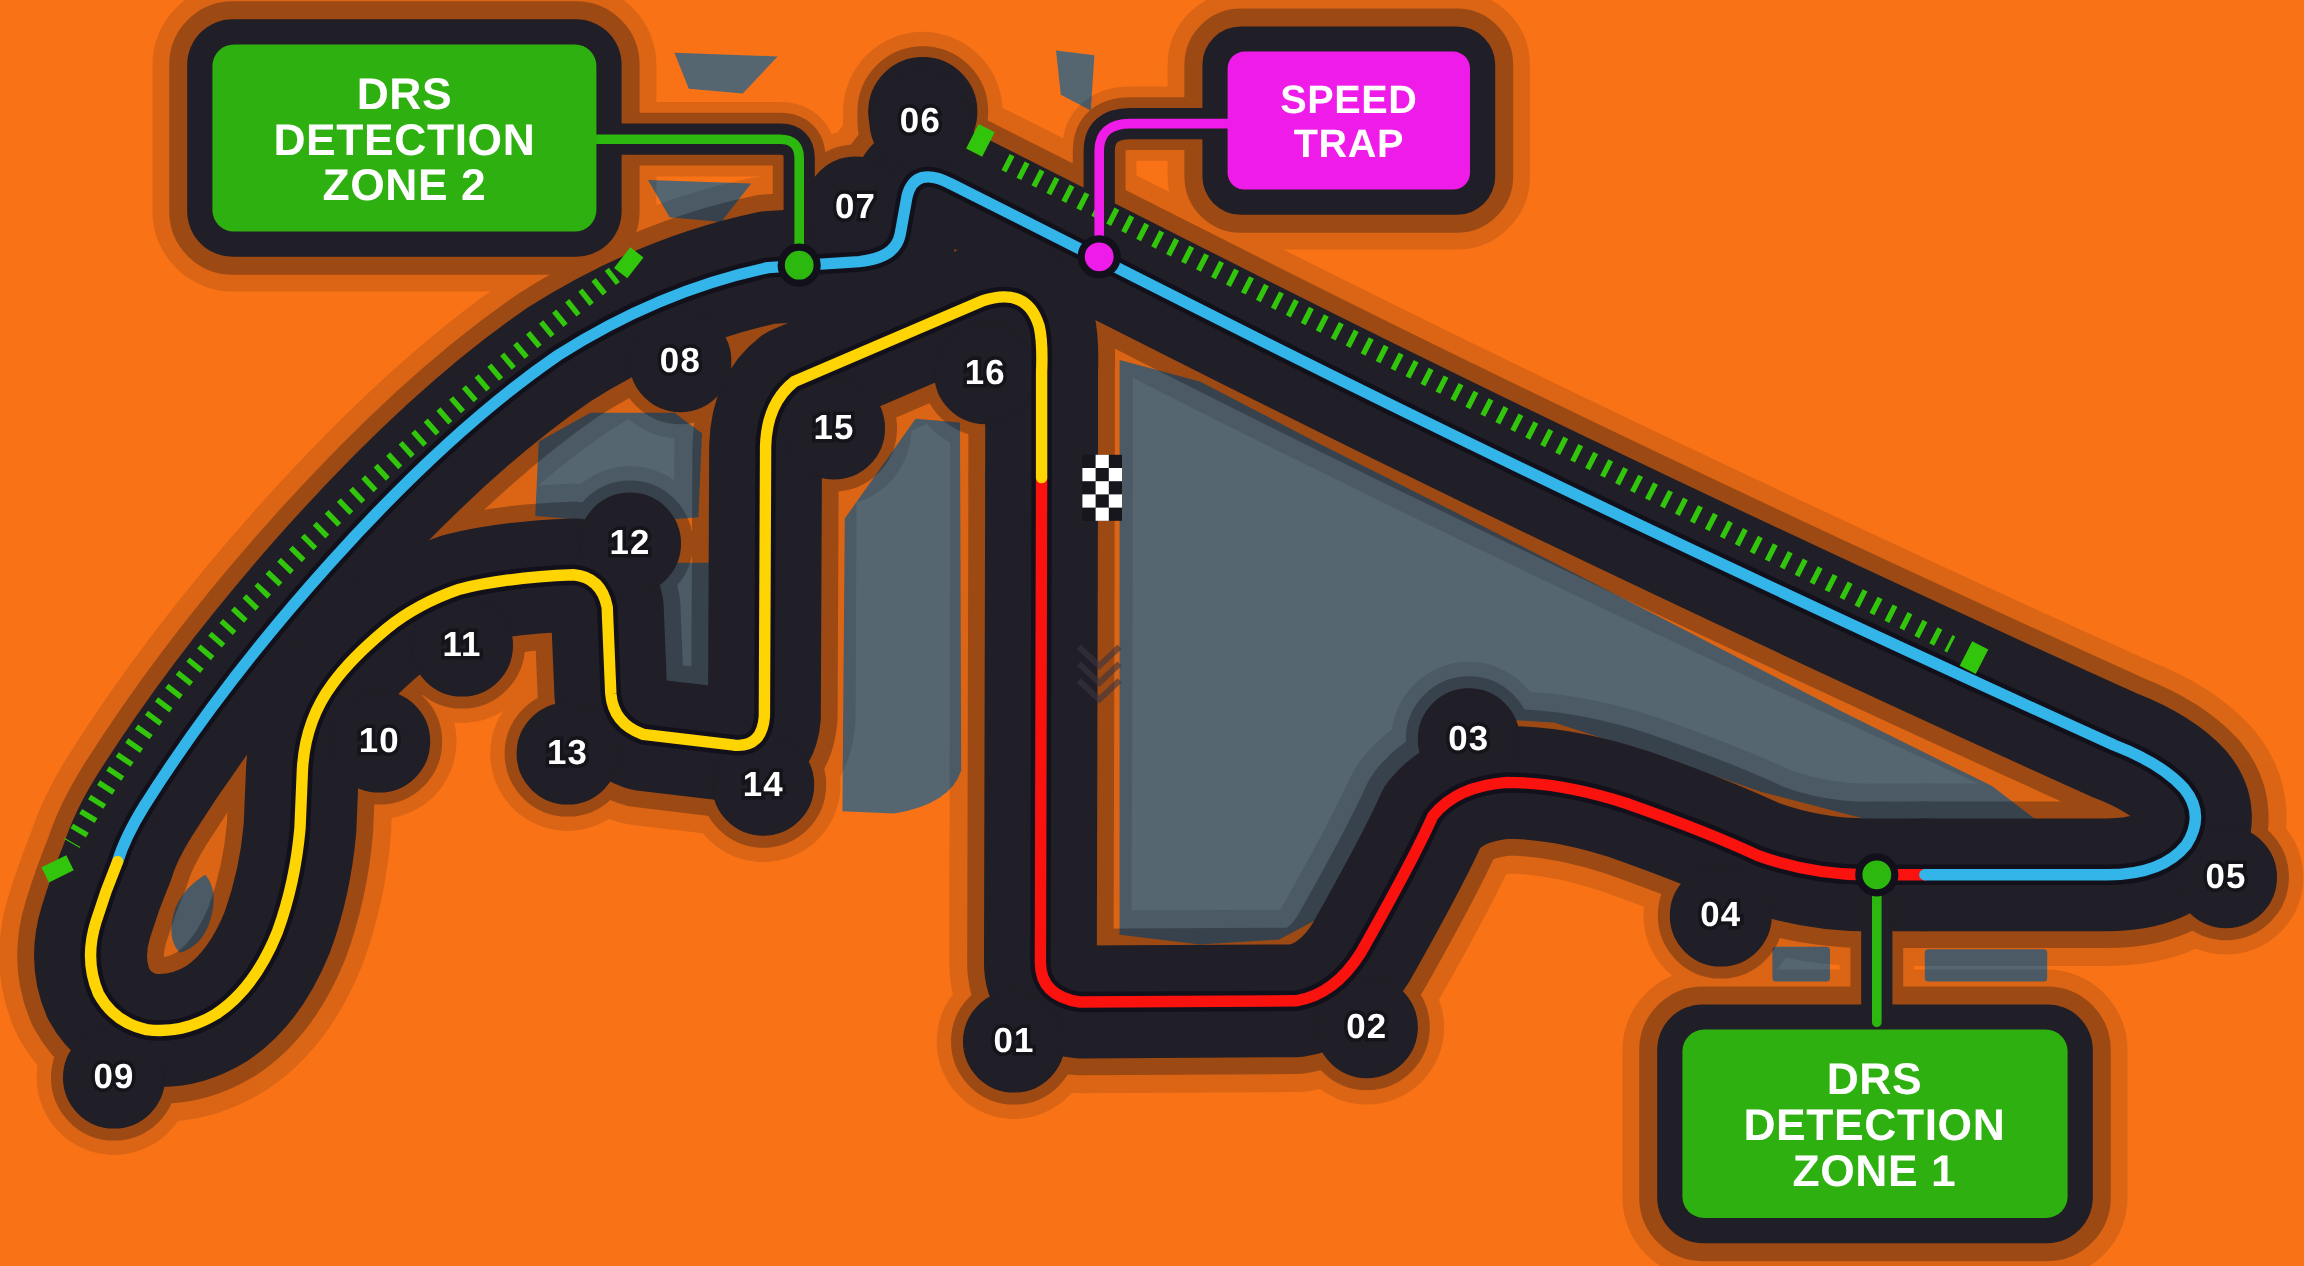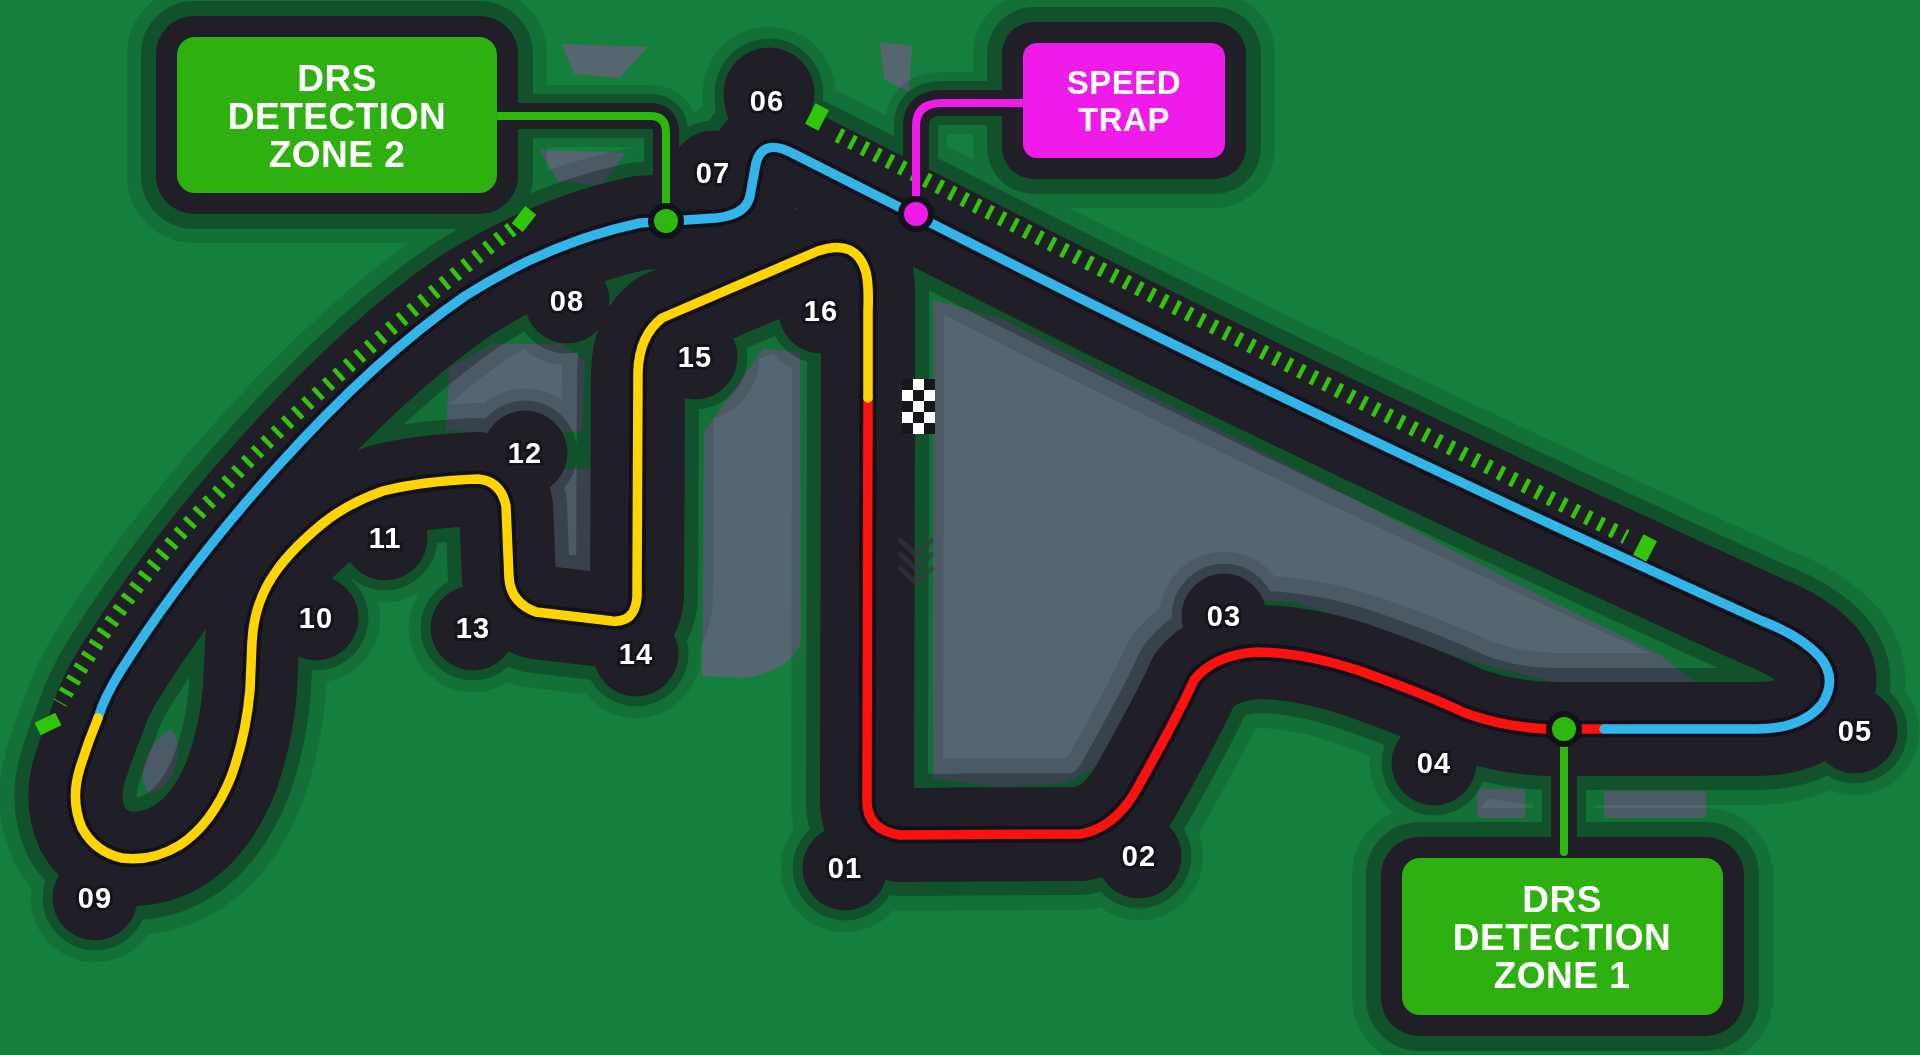--- a/index.html
+++ b/index.html
@@ -1,16 +1,16 @@
 <!DOCTYPE html>
 <html style="--green_box: #2eb011; --green_line: #2cb80e; --green_dash: #31c60c; --magenta: #ee1be9; --red: #fa120f; --blue: #33b5ea; --yellow: #ffd403; --track: #201e26; --channel: #12111b; --glow1: #0d0c13; --glow2: #0a0911; --slate: #556671; --label_fill: #ffffff; --label_stroke: #15141b; --flag_dark: #17161c; --flag_white: #ffffff;"><head>
 <meta charset="utf-8">
 <style>
   html,body{margin:0;padding:0;background:#ffffff;}
-  #stage{position:relative;width:1920px;height:1055px;background:#15803d;overflow:hidden;
+  #stage{position:relative;width:1920px;height:1055px;background:#f97316;overflow:hidden;
          font-family:"Liberation Sans","DejaVu Sans",sans-serif;}
   svg{display:block;}
   .turn-label{
     font-family:"Liberation Sans","DejaVu Sans",sans-serif;
     font-weight:bold;font-size:29px;letter-spacing:1px;
     fill:var(--label_fill);stroke:var(--label_stroke);stroke-width:6px;
     paint-order:stroke;text-anchor:middle;dominant-baseline:central;
   }
   .callout-text{
     font-family:"Liberation Sans","DejaVu Sans",sans-serif;

